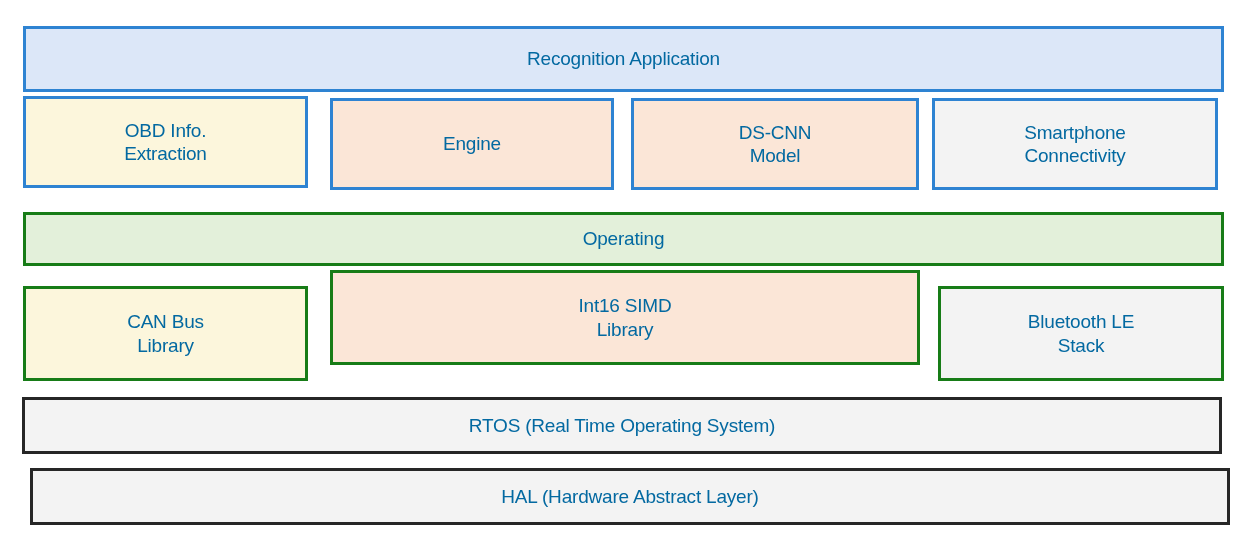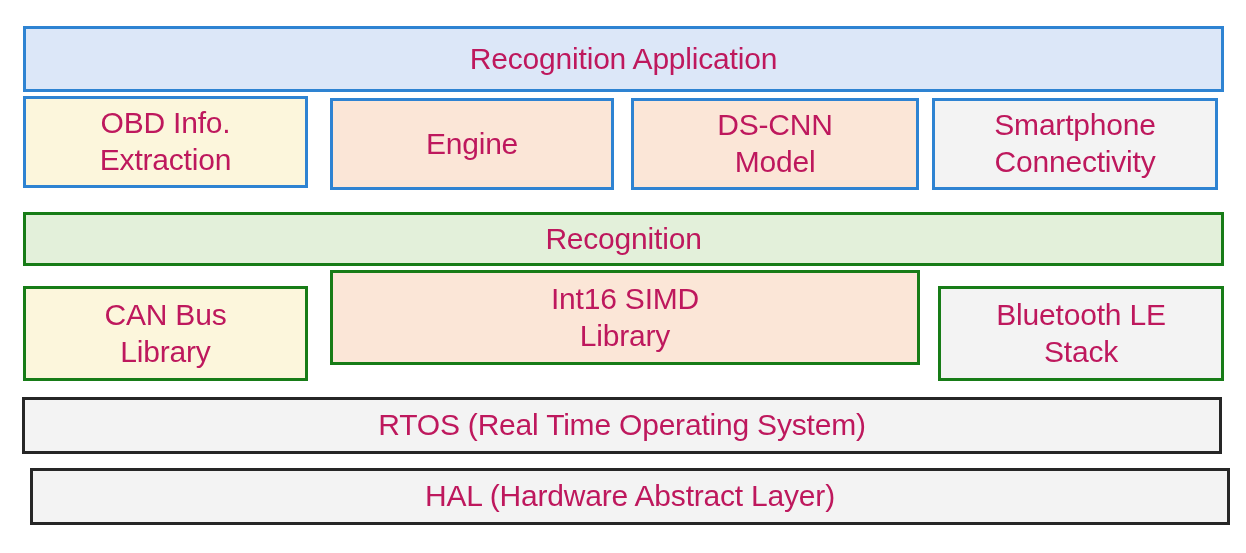--- a/index.html
+++ b/index.html
@@ -20,22 +20,22 @@
     background: #ffffff;
   }
   .box {
     position: absolute;
     box-sizing: border-box;
     display: flex;
     flex-direction: column;
     align-items: center;
     justify-content: center;
     text-align: center;
-    color: #be185d;
-    font-size: 30px;
+    color: #0369a1;
+    font-size: 19px;
     line-height: 1.23;
     letter-spacing: -0.2px;
     font-weight: 400;
     white-space: pre-line;
   }
   .bd-blue  { border: 3px solid #2E83D2; }
   .bd-green { border: 3px solid #177C17; }
   .bd-black { border: 3px solid #262626; }
 
   .fill-blue   { background: #DCE7F8; }
@@ -49,19 +49,19 @@
 </style>
 </head>
 <body>
 
 <div id="diagram" style="width: 1246px; height: 553px; background: rgb(255, 255, 255);">
     <div class="box fill-blue bd-blue" style="left: 23px; top: 26px; width: 1201px; height: 66px;"><span class="line1">Recognition Application</span></div>
     <div class="box fill-yellow bd-blue" style="left: 23px; top: 96px; width: 285px; height: 92px;"><span class="line1">OBD Info.</span><span class="line2">Extraction</span></div>
     <div class="box fill-peach bd-blue" style="left: 330px; top: 98px; width: 284px; height: 92px;"><span class="line2">Engine</span></div>
     <div class="box fill-peach bd-blue" style="left: 631px; top: 98px; width: 288px; height: 92px;"><span class="line1">DS-CNN</span><span class="line2">Model</span></div>
     <div class="box fill-grey bd-blue" style="left: 932px; top: 98px; width: 286px; height: 92px;"><span class="line1">Smartphone</span><span class="line2">Connectivity</span></div>
-    <div class="box fill-green bd-green" style="left: 23px; top: 212px; width: 1201px; height: 54px;"><span class="line1">Recognition</span></div>
+    <div class="box fill-green bd-green" style="left: 23px; top: 212px; width: 1201px; height: 54px;"><span class="line1">Operating</span></div>
     <div class="box fill-yellow bd-green" style="left: 23px; top: 286px; width: 285px; height: 95px;"><span class="line1">CAN Bus</span><span class="line2">Library</span></div>
     <div class="box fill-peach bd-green" style="left: 330px; top: 270px; width: 590px; height: 95px;"><span class="line1">Int16 SIMD</span><span class="line2">Library</span></div>
     <div class="box fill-grey bd-green" style="left: 938px; top: 286px; width: 286px; height: 95px;"><span class="line1">Bluetooth LE</span><span class="line2">Stack</span></div>
     <div class="box fill-grey bd-black" style="left: 22px; top: 397px; width: 1200px; height: 57px;"><span class="line1">RTOS (Real Time Operating System)</span></div>
     <div class="box fill-grey bd-black" style="left: 30px; top: 468px; width: 1200px; height: 57px;"><span class="line1">HAL (Hardware Abstract Layer)</span></div>
   </div>
 
 </body></html>

